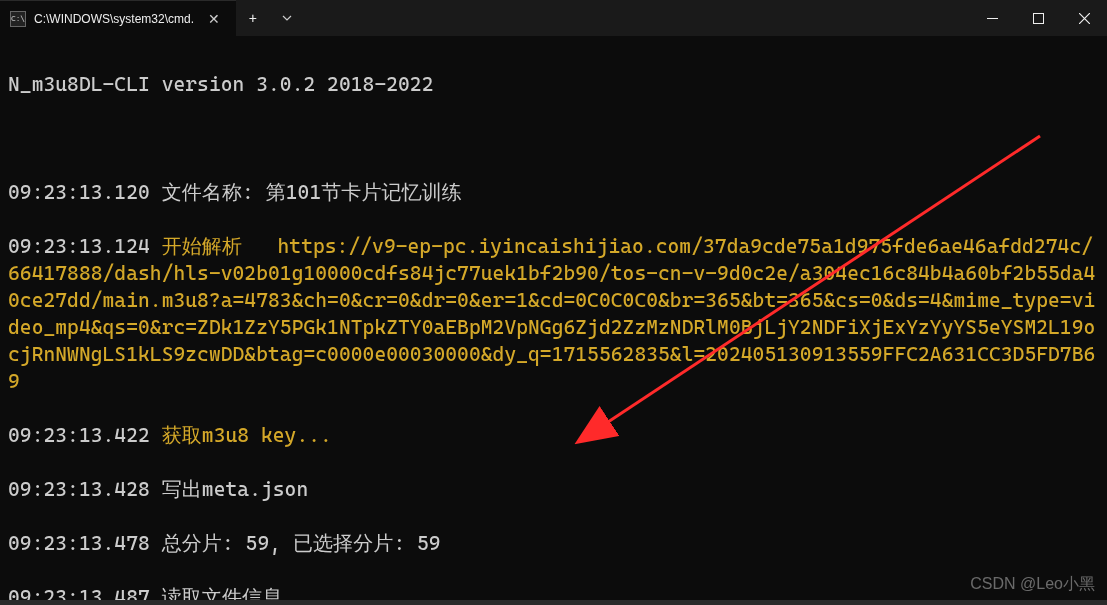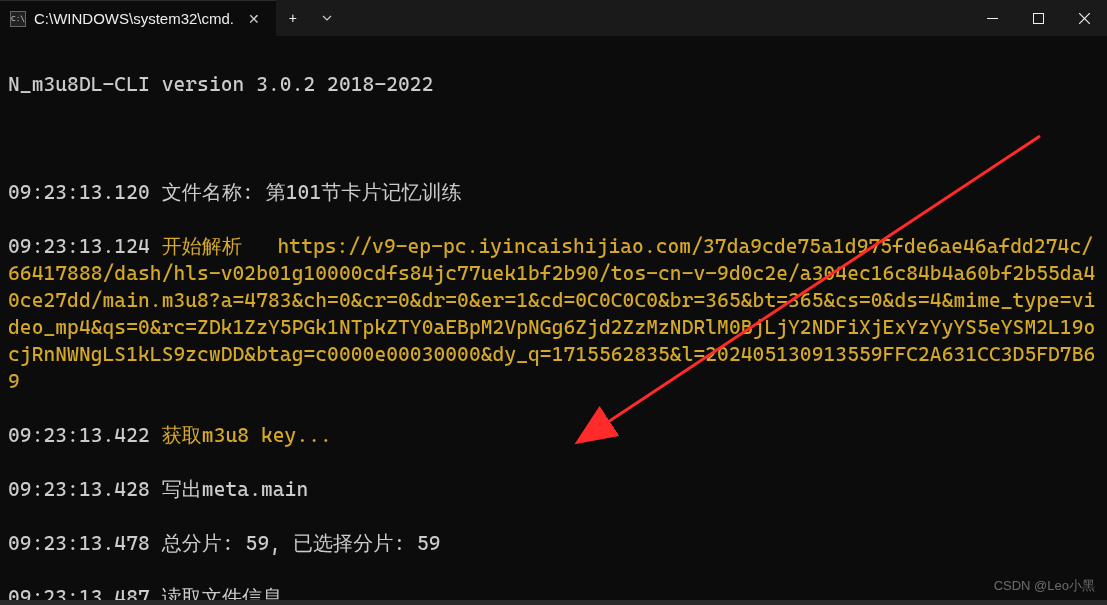--- a/index.html
+++ b/index.html
@@ -39,21 +39,21 @@
     background: #222;
     border: 1px solid #666;
     font-size: 8px;
     display: flex;
     align-items: center;
     justify-content: center;
     color: #bbb;
   }
   .tab-title {
     font-family: "Segoe UI", sans-serif;
-    font-size: 15px;
+    font-size: 12px;
     color: #eee;
     white-space: nowrap;
     overflow: hidden;
     text-overflow: ellipsis;
     flex: 1;
   }
   .tab-close {
     font-family: "Segoe UI", sans-serif;
     font-size: 14px;
     color: #ccc;
@@ -105,21 +105,21 @@
     position: absolute;
     pointer-events: none;
     top: 0;
     left: 0;
   }
   .watermark {
     position: absolute;
     right: 12px;
     bottom: 10px;
     font-family: "Segoe UI", sans-serif;
-    font-size: 13px;
+    font-size: 16px;
     color: rgba(200,200,200,0.5);
   }
   .bottom-strip {
     position:absolute;
     bottom:0; left:0; right:0;
     height:5px;
     background:#2a2a2a;
   }
 </style>
 </head>
@@ -158,21 +158,21 @@
     </div>
   </div>
 </div>
 
 <div class="terminal">
 <div class="line">N_m3u8DL-CLI version 3.0.2 2018-2022</div>
 <div class="line">&nbsp;</div>
 <div class="line"><span>09:23:13.120</span> <span>文件名称:</span> <span>第101节卡片记忆训练</span></div>
 <div class="line"><span>09:23:13.124</span> <span class="yellow">开始解析</span>   <span class="yellow">https://v9-ep-pc.iyincaishijiao.com/37da9cde75a1d975fde6ae46afdd274c/66417888/dash/hls-v02b01g10000cdfs84jc77uek1bf2b90/tos-cn-v-9d0c2e/a304ec16c84b4a60bf2b55da40ce27dd/main.m3u8?a=4783&amp;ch=0&amp;cr=0&amp;dr=0&amp;er=1&amp;cd=0C0C0C0&amp;br=365&amp;bt=365&amp;cs=0&amp;ds=4&amp;mime_type=video_mp4&amp;qs=0&amp;rc=ZDk1ZzY5PGk1NTpkZTY0aEBpM2VpNGg6Zjd2ZzMzNDRlM0BjLjY2NDFiXjExYzYyYS5eYSM2L19ocjRnNWNgLS1kLS9zcwDD&amp;btag=c0000e00030000&amp;dy_q=1715562835&amp;l=202405130913559FFC2A631CC3D5FD7B69</span></div>
 <div class="line"><span>09:23:13.422</span> <span class="yellow">获取m3u8 key...</span></div>
-<div class="line"><span>09:23:13.428</span> <span>写出meta.main</span></div>
+<div class="line"><span>09:23:13.428</span> <span>写出meta.json</span></div>
 <div class="line"><span>09:23:13.478</span> <span>总分片:</span> <span>59</span><span>, 已选择分片:</span> <span>59</span></div>
 <div class="line"><span>09:23:13.487</span> <span>读取文件信息...</span></div>
 <div class="line"><span>09:23:13.594</span> <span class="yellow">读取文件信息...</span></div>
 
 
 
 
 
 <svg class="arrow-overlay" width="1100" height="460">
   <defs>

